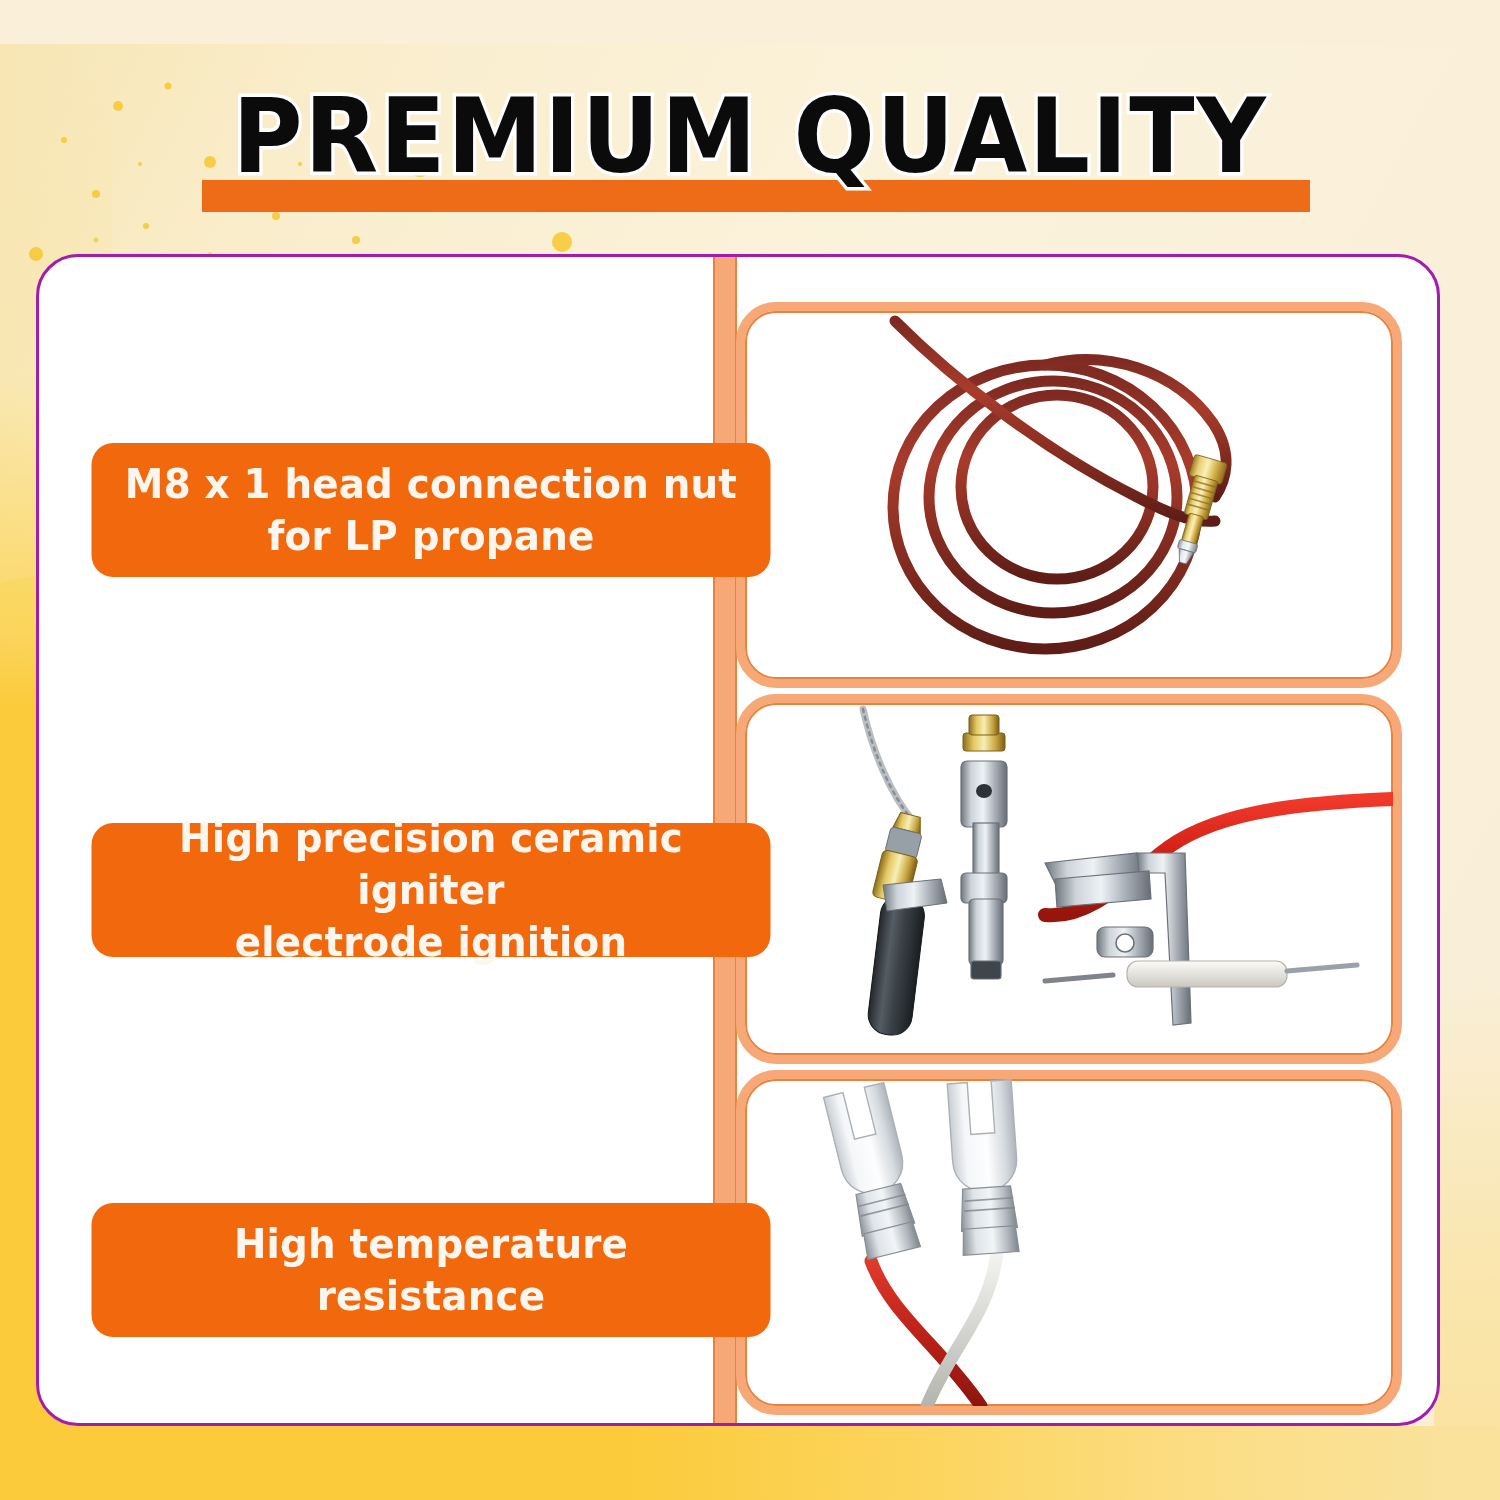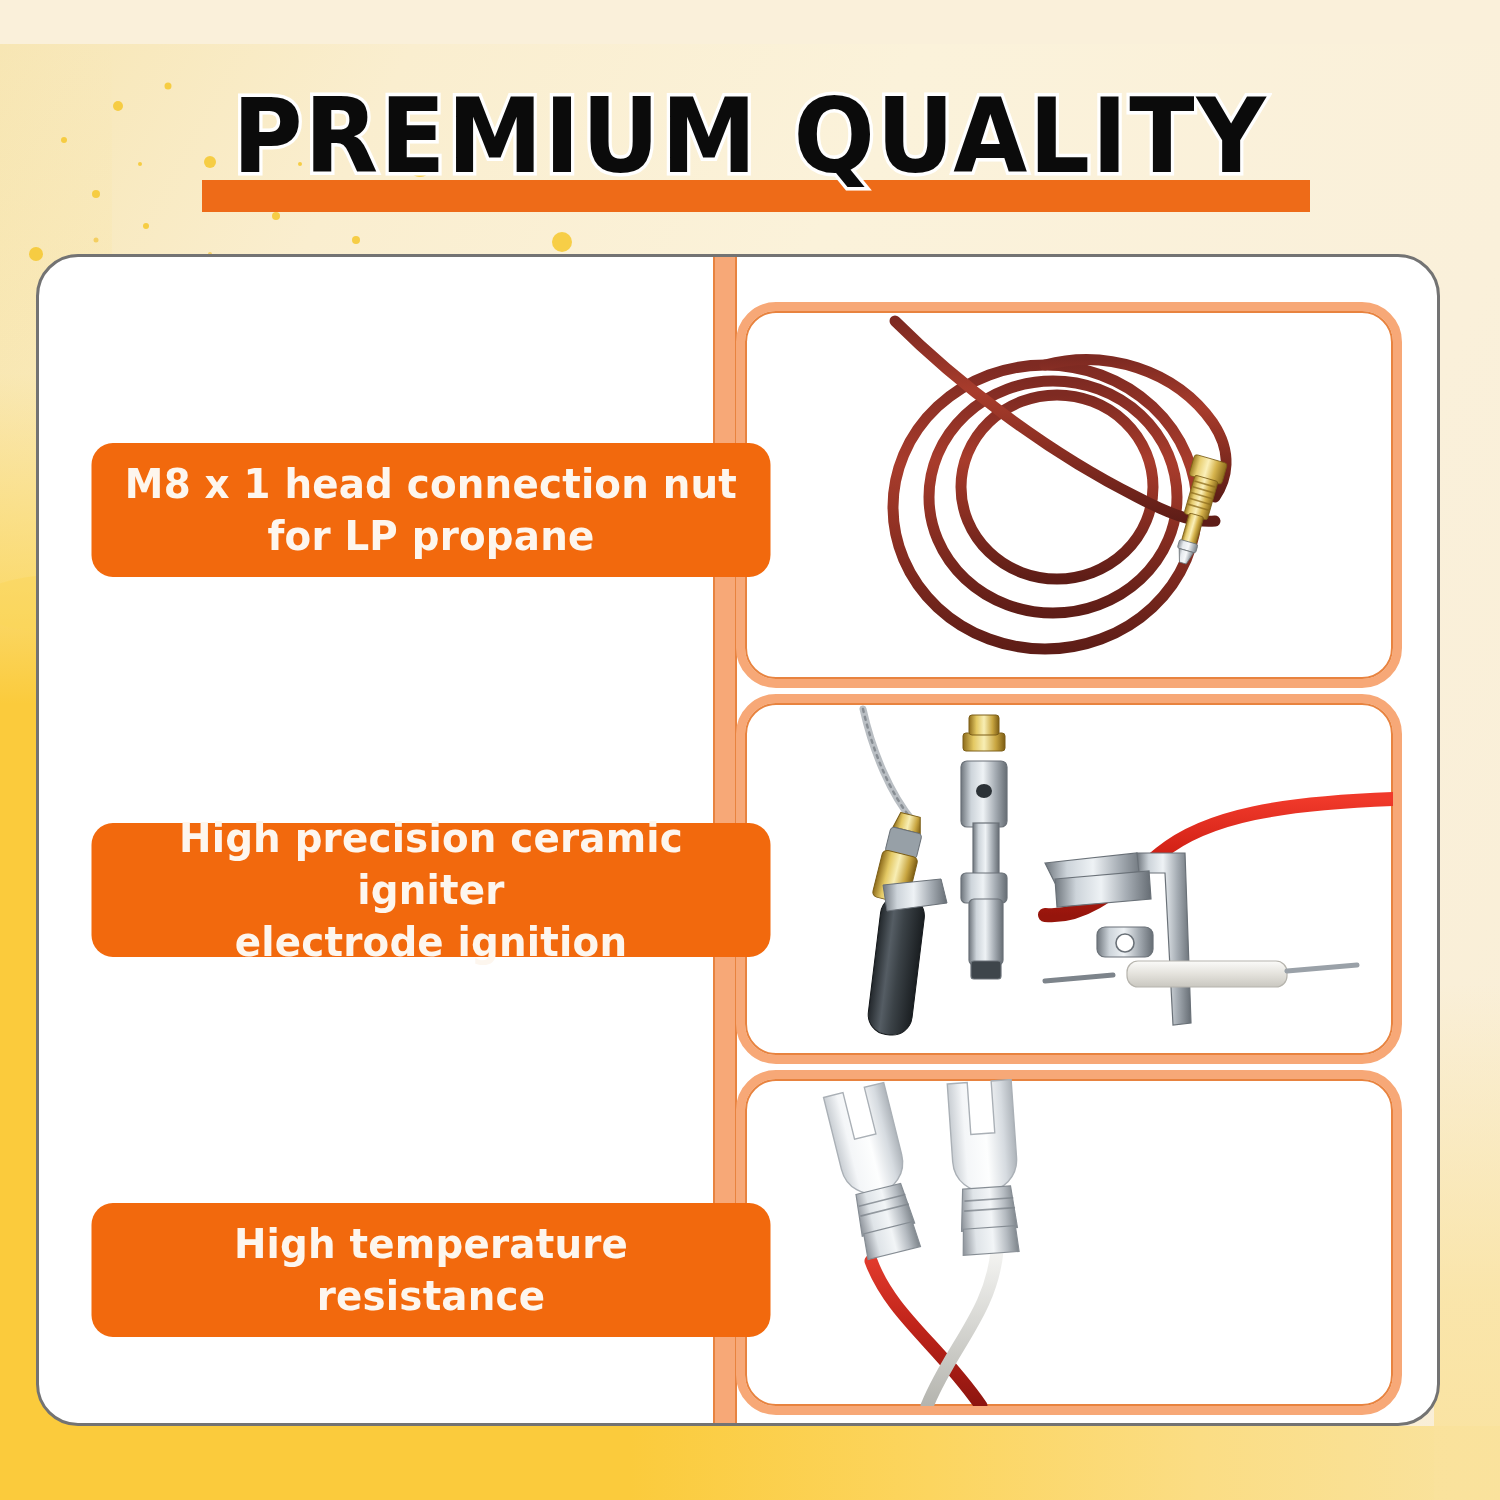--- a/index.html
+++ b/index.html
@@ -106,21 +106,21 @@
     paint-order: stroke fill;
     white-space: nowrap;
   }
 
   
   .card {
     position: absolute;
     left: 36px; top: 210px;
     width: 1404px; height: 1172px;
     background: #ffffff;
-    border: 3px solid #737373;
+    border: 3px solid #a21caf;
     border-radius: 42px;
     box-sizing: border-box;
     overflow: hidden;
   }
 
   
   .rail {
     position: absolute;
     left: 674px; top: 0px;
     width: 24px; height: 1172px;

